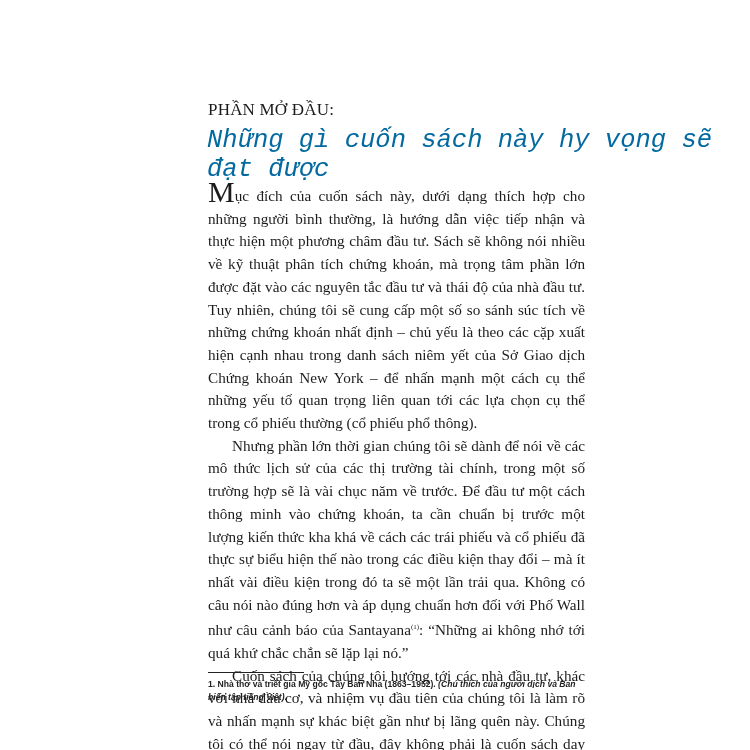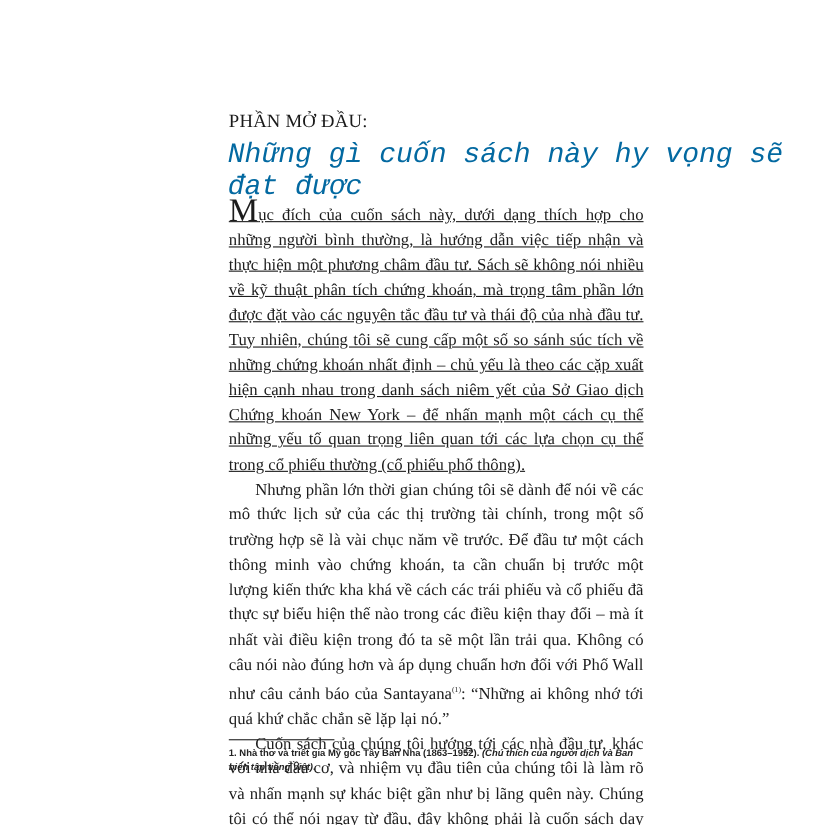--- a/index.html
+++ b/index.html
@@ -18,21 +18,21 @@
     font-family: Liberation Mono, monospace;
     font-style: italic; font-size: 25.5px; color: #0369a1;
   }
   .body-text {
     position: absolute; left: 187px; top: 185px; width: 377px;
     font-family: "Liberation Serif", "DejaVu Serif", serif;
     font-size: 15.2px; line-height: 22.7px; color: #1c1c1c;
     text-align: justify;
   }
   .body-text p { margin: 0; text-indent: 24px; }
-  .body-text p.first { text-indent: 0; text-decoration: underline; }
+  .body-text p.first { text-indent: 0; }
   .dropcap { font-size: 30px; line-height: 10px; vertical-align: -1px; }
   sup.fnref { font-size: 7px; vertical-align: 6px; }
   .fn-rule {
     position: absolute; left: 187px; top: 672px; width: 96px; height: 0;
     border-top: 1px solid #222;
   }
   .footnote {
     position: absolute; left: 187px; top: 678px; width: 380px;
     font-family: "Liberation Sans", "DejaVu Sans", sans-serif;
     font-size: 8.6px; line-height: 12.5px; color: #222; font-weight: bold;

